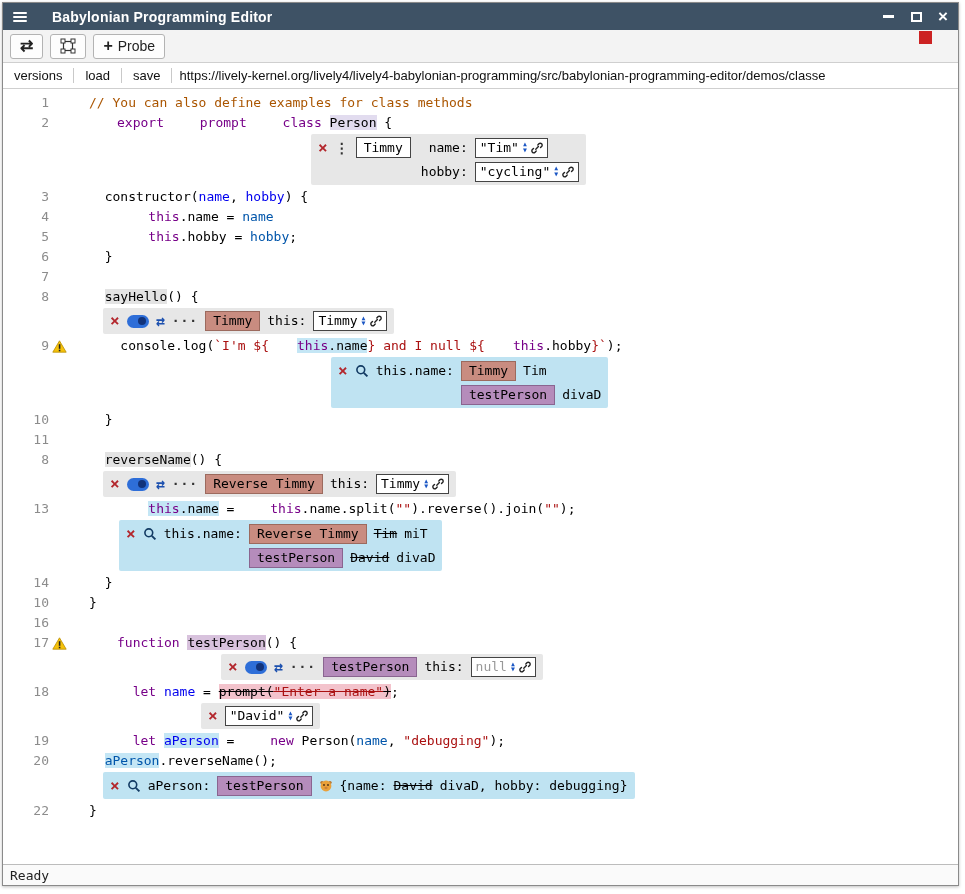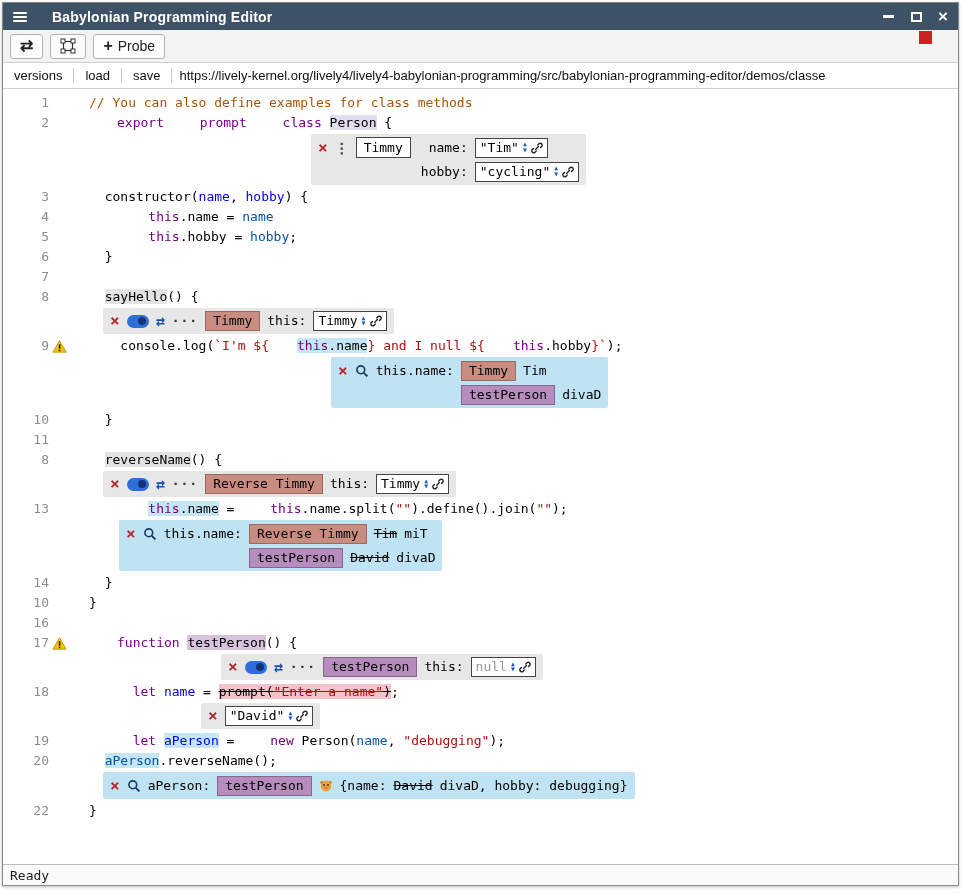--- a/index.html
+++ b/index.html
@@ -287,21 +287,21 @@
                     <path d="M6.8 2.9 l1.1-1.1 a1.9 1.9 0 0 1 2.7 2.7 L9.5 5.6"></path>
                     <path d="M5.2 9.1 L4.1 10.2 a1.9 1.9 0 0 1 -2.7 -2.7 l1.1 -1.1"></path>
                   </g>
                 </svg></span></span></div></div>
       </div>
       <div class="code-row">
         <div class="gutter">
           <span class="lnum">13</span>
           <span class="warn-slot"></span>
         </div>
-        <div class="code-content"><span class="s-plain">    </span><span class="s-kw s-hl-probe">this</span><span class="s-plain s-hl-probe">.name</span><span class="s-plain"> = </span><span class="s-kw">this</span><span class="s-plain">.name.split(</span><span class="s-str">""</span><span class="s-plain">).define().join(</span><span class="s-str">""</span><span class="s-plain">);</span></div>
+        <div class="code-content"><span class="s-plain">    </span><span class="s-kw s-hl-probe">this</span><span class="s-plain s-hl-probe">.name</span><span class="s-plain"> = </span><span class="s-kw">this</span><span class="s-plain">.name.split(</span><span class="s-str">""</span><span class="s-plain">).reverse().join(</span><span class="s-str">""</span><span class="s-plain">);</span></div>
       </div>
       <div class="code-row">
         <div class="gutter"></div>
         <div class="code-content"><div class="widget widget-probe multi" style="margin-left: 30px;"><span class="w-close">×</span><span class="w-zoom"><svg width="14" height="14" viewBox="0 0 14 14">
                 <circle cx="5.8" cy="5.8" r="3.9" fill="none" stroke="#123a63" stroke-width="1.6"></circle>
                 <line x1="8.8" y1="8.8" x2="12.4" y2="12.4" stroke="#123a63" stroke-width="1.9"></line>
               </svg></span><span class="w-label">this.name:</span><div class="w-rows"><div class="w-row"><span class="w-badge badge-ex">Reverse Timmy</span><span class="w-text struck">Tim</span><span class="w-text">miT</span></div><div class="w-row"><span class="w-badge badge-fn">testPerson</span><span class="w-text struck">David</span><span class="w-text">divaD</span></div></div></div></div>
       </div>
       <div class="code-row">
         <div class="gutter">

